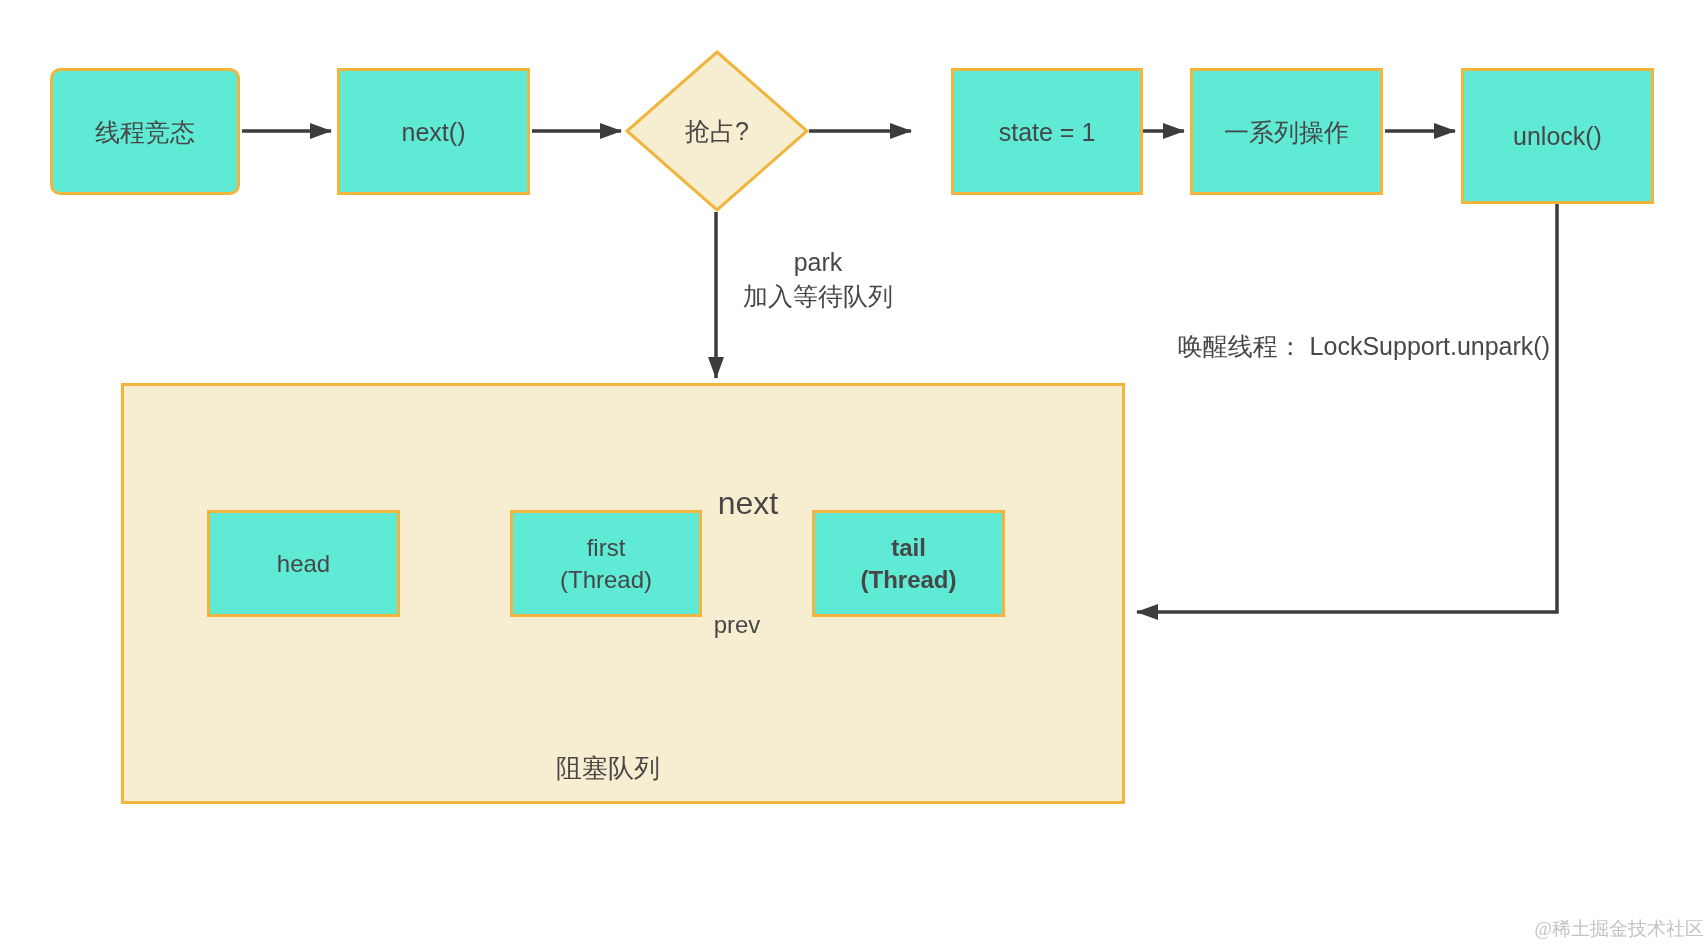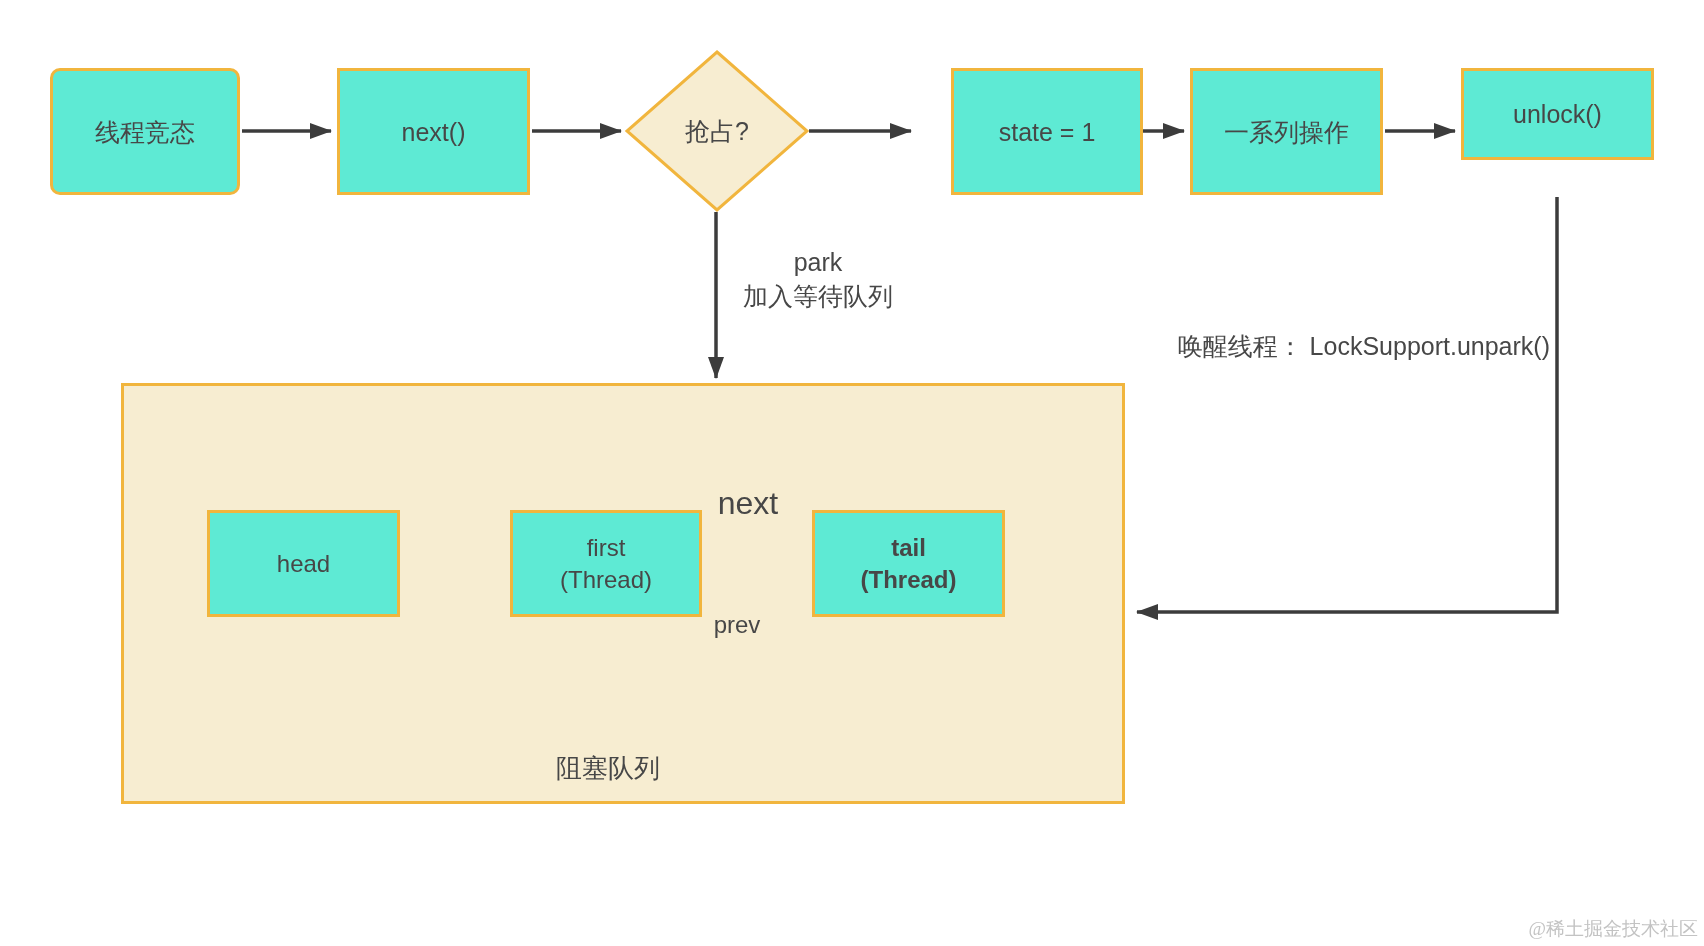--- a/index.html
+++ b/index.html
@@ -36,21 +36,21 @@
     color:#474747;
     text-align:center;
     white-space:nowrap;
   }
   .diamond-label{
     position:absolute;left:627px;top:52px;width:180px;height:158px;
     display:flex;align-items:center;justify-content:center;
     font-size:25px;color:#474747;
   }
   .watermark{
-    position:absolute;right:6px;top:916px;
+    position:absolute;right:0;top:916px;
     font-size:19px;color:#c3c3c3;
     font-family:"Liberation Serif","DejaVu Serif",serif;
   }
   svg{display:block;}
 </style>
 </head>
 <body>
 
 <svg class="layer" width="1704" height="946" viewBox="0 0 1704 946">
   <defs>
@@ -92,21 +92,21 @@
 </div>
 
 <div class="node" style="left:951px;top:68px;width:192px;height:127px;">
   <span>state = 1</span>
 </div>
 
 <div class="node" style="left:1190px;top:68px;width:193px;height:127px;">
   <span>一系列操作</span>
 </div>
 
-<div class="node" style="left:1461px;top:68px;width:193px;height:92px;">
+<div class="node" style="left:1461px;top:68px;width:193px;height:136px;">
   <span>unlock()</span>
 </div>
 
 <div class="label" style="left:668px;top:245px;width:300px;line-height:34px;">
   <div>park</div>
   <div>加入等待队列</div>
 </div>
 
 <div class="label" style="right:154px;top:330px;text-align:right;">唤醒线程： LockSupport.unpark()</div>
 

